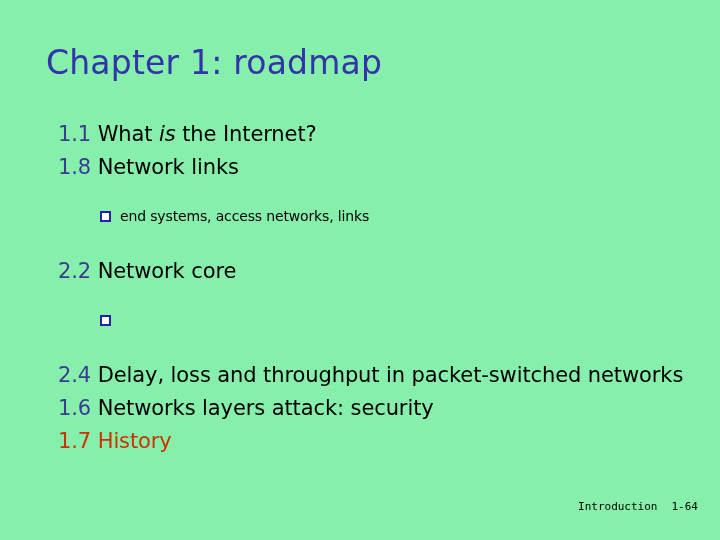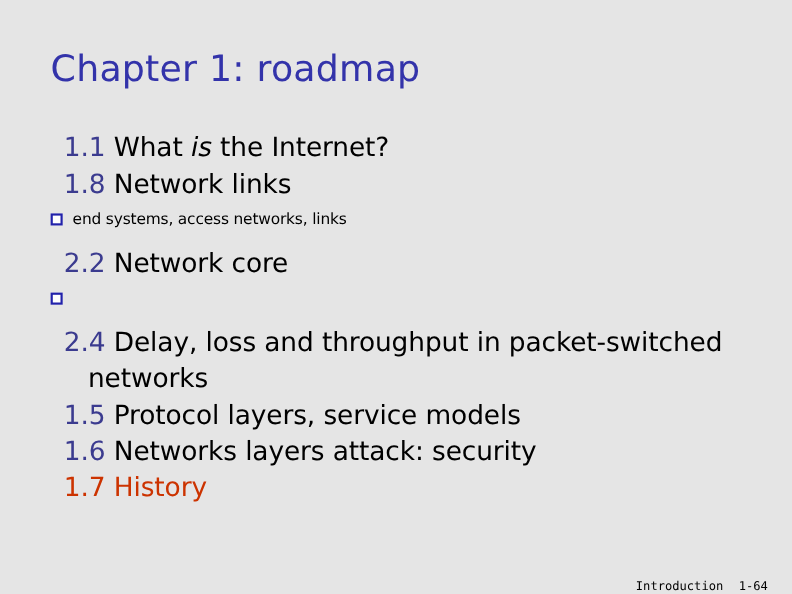--- a/index.html
+++ b/index.html
@@ -11,21 +11,21 @@
     width: 720px;
     height: 540px;
     background: #ffffff;
     font-family: "DejaVu Sans", sans-serif;
     overflow: hidden;
   }
   .slide {
     position: relative;
     width: 720px;
     height: 540px;
-    background: #e5e5e5;
+    background: #86efac;
     box-sizing: border-box;
   }
 
   
   .slide-title {
     position: absolute;
     left: 46px;
     top: 44px;
     width: 640px;
     font-family: "DejaVu Sans", sans-serif;
@@ -44,40 +44,40 @@
     top: 118px;
     width: 720px;
   }
 
   .lvl1 {
     position: relative;
     margin: 0;
     padding: 0 20px 0 80px;
     text-indent: -22px;
     font-family: "DejaVu Sans", sans-serif;
-    font-size: 24px;
+    font-size: 21px;
     line-height: 33px;
     color: #000000;
     letter-spacing: -0.1px;
   }
   .lvl1 .num {
     color: #3B3B8F;
   }
   .lvl1.accent,
   .lvl1.accent .num {
     color: #CC3300;
   }
   .lvl1 em {
     font-style: italic;
   }
 
   .lvl2 {
     position: relative;
-    margin: 0;
-    padding: 1px 20px 3px 68px;
+    margin: 16px;
+    padding: 1px 20px 3px 106px;
     text-indent: -22px;
     font-family: "DejaVu Sans", sans-serif;
     font-size: 14px;
     line-height: 22px;
     color: #000000;
     letter-spacing: -0.15px;
   }
   .lvl2 .sqbullet {
     display: inline-block;
     width: 11px;
@@ -89,21 +89,21 @@
     margin-right: 9px;
   }
 
   .gap-sm { height: 4px; }
   .gap-md { height: 9px; }
 
   
   .footer {
     position: absolute;
     right: 22px;
-    bottom: 0;
+    bottom: 26px;
     font-family: "DejaVu Sans Mono", monospace;
     font-size: 11px;
     line-height: 14px;
     color: #000000;
     white-space: nowrap;
   }
   .footer .f-label { margin-right: 14px; }
 </style>
 </head>
 <body>
@@ -139,23 +139,20 @@
     <p class="lvl2">
       <span class="sqbullet"></span>
     </p>
 
     <div class="gap-md"></div>
 
     <p class="lvl1">
       <span class="num">2.4</span><span> Delay, loss and throughput in packet-switched networks</span>
     </p>
 
-    <p class="lvl1">
-      <span class="num">1.5</span><span> Protocol layers, service models</span>
-    </p>
 
     <p class="lvl1">
       <span class="num">1.6</span><span> Networks layers attack: security</span>
     </p>
 
     <p class="lvl1 accent">
       <span class="num">1.7</span><span> History</span>
     </p>
 
   </div>

